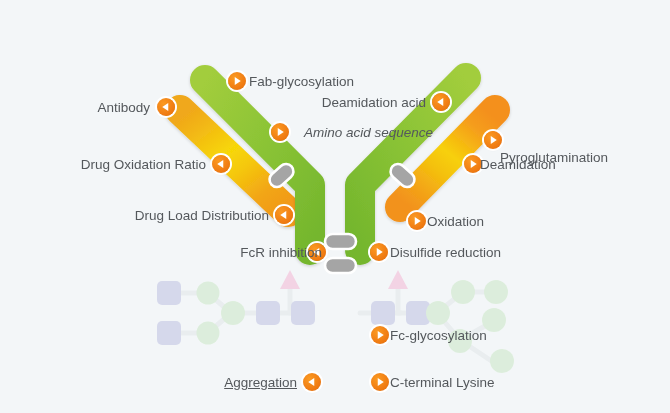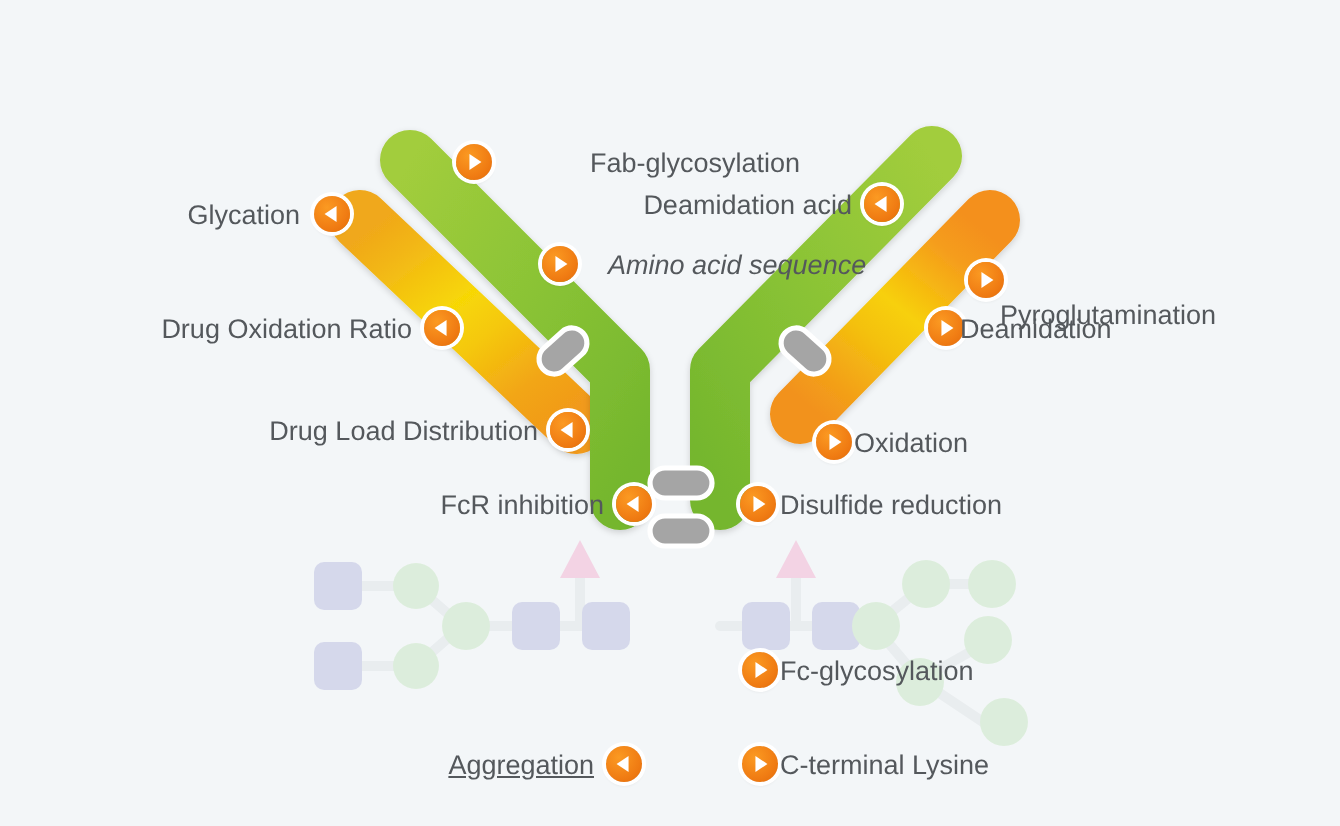--- a/index.html
+++ b/index.html
@@ -174,39 +174,39 @@
     </g>
 
     <g>
       <rect x="268" y="168" width="27" height="15" rx="7.5" fill="#a5a5a5" stroke="#ffffff" stroke-width="2.6" transform="rotate(-42 281.5 175.5)"></rect>
       <rect x="389" y="168" width="27" height="15" rx="7.5" fill="#a5a5a5" stroke="#ffffff" stroke-width="2.6" transform="rotate(42 402.5 175.5)"></rect>
     </g>
   </svg>
 
   <div id="annot-layer">
       <div class="marker play-right" style="left: 228px; top: 72px;"></div>
-      <div class="lbl right" style="top: 75px; left: 249px; margin-left: 46px;">Fab-glycosylation</div>
+      <div class="lbl right" style="top: 75px; left: 249px;">Fab-glycosylation</div>
       <div class="marker play-left" style="left: 157px; top: 98px;"></div>
-      <div class="lbl left" style="top: 101px; left: 0px; width: 150px;">Glycation</div>
+      <div class="lbl left" style="top: 101px; left: 0px; width: 150px;">Antibody</div>
       <div class="marker play-left" style="left: 432px; top: 93px;"></div>
       <div class="lbl left" style="top: 96px; left: 0px; width: 426px;">Deamidation acid</div>
       <div class="marker play-right" style="left: 271px; top: 123px;"></div>
       <div class="lbl right" style="top: 126px; left: 304px; font-style: italic;">Amino acid sequence</div>
       <div class="marker play-right" style="left: 484px; top: 131px;"></div>
       <div class="lbl right" style="top: 151px; left: 500px;">Pyroglutamination</div>
       <div class="marker play-left" style="left: 212px; top: 155px;"></div>
       <div class="lbl left" style="top: 158px; left: 0px; width: 206px;">Drug Oxidation Ratio</div>
       <div class="marker play-right" style="left: 464px; top: 155px;"></div>
       <div class="lbl right" style="top: 158px; left: 480px;">Deamidation</div>
       <div class="marker play-left" style="left: 275px; top: 206px;"></div>
       <div class="lbl left" style="top: 209px; left: 0px; width: 269px;">Drug Load Distribution</div>
       <div class="marker play-right" style="left: 408px; top: 212px;"></div>
       <div class="lbl right" style="top: 215px; left: 427px;">Oxidation</div>
       <div class="marker play-left" style="left: 308px; top: 243px;"></div>
-      <div class="lbl left" style="top: 246px; left: 0px; width: 302px;">FcR inhibition</div>
+      <div class="lbl left" style="top: 246px; left: 0px; width: 302px; padding-left: 20px;">FcR inhibition</div>
       <div class="marker play-right" style="left: 370px; top: 243px;"></div>
       <div class="lbl right" style="top: 246px; left: 390px;">Disulfide reduction</div>
       <div class="marker play-right" style="left: 371px; top: 326px;"></div>
       <div class="lbl right" style="top: 329px; left: 390px;">Fc-glycosylation</div>
       <div class="marker play-left" style="left: 303px; top: 373px;"></div>
       <div class="lbl left" style="top: 376px; left: 0px; width: 297px; text-decoration: underline;">Aggregation</div>
       <div class="marker play-right" style="left: 371px; top: 373px;"></div>
       <div class="lbl right" style="top: 376px; left: 390px;">C-terminal Lysine</div>
     </div>
 

